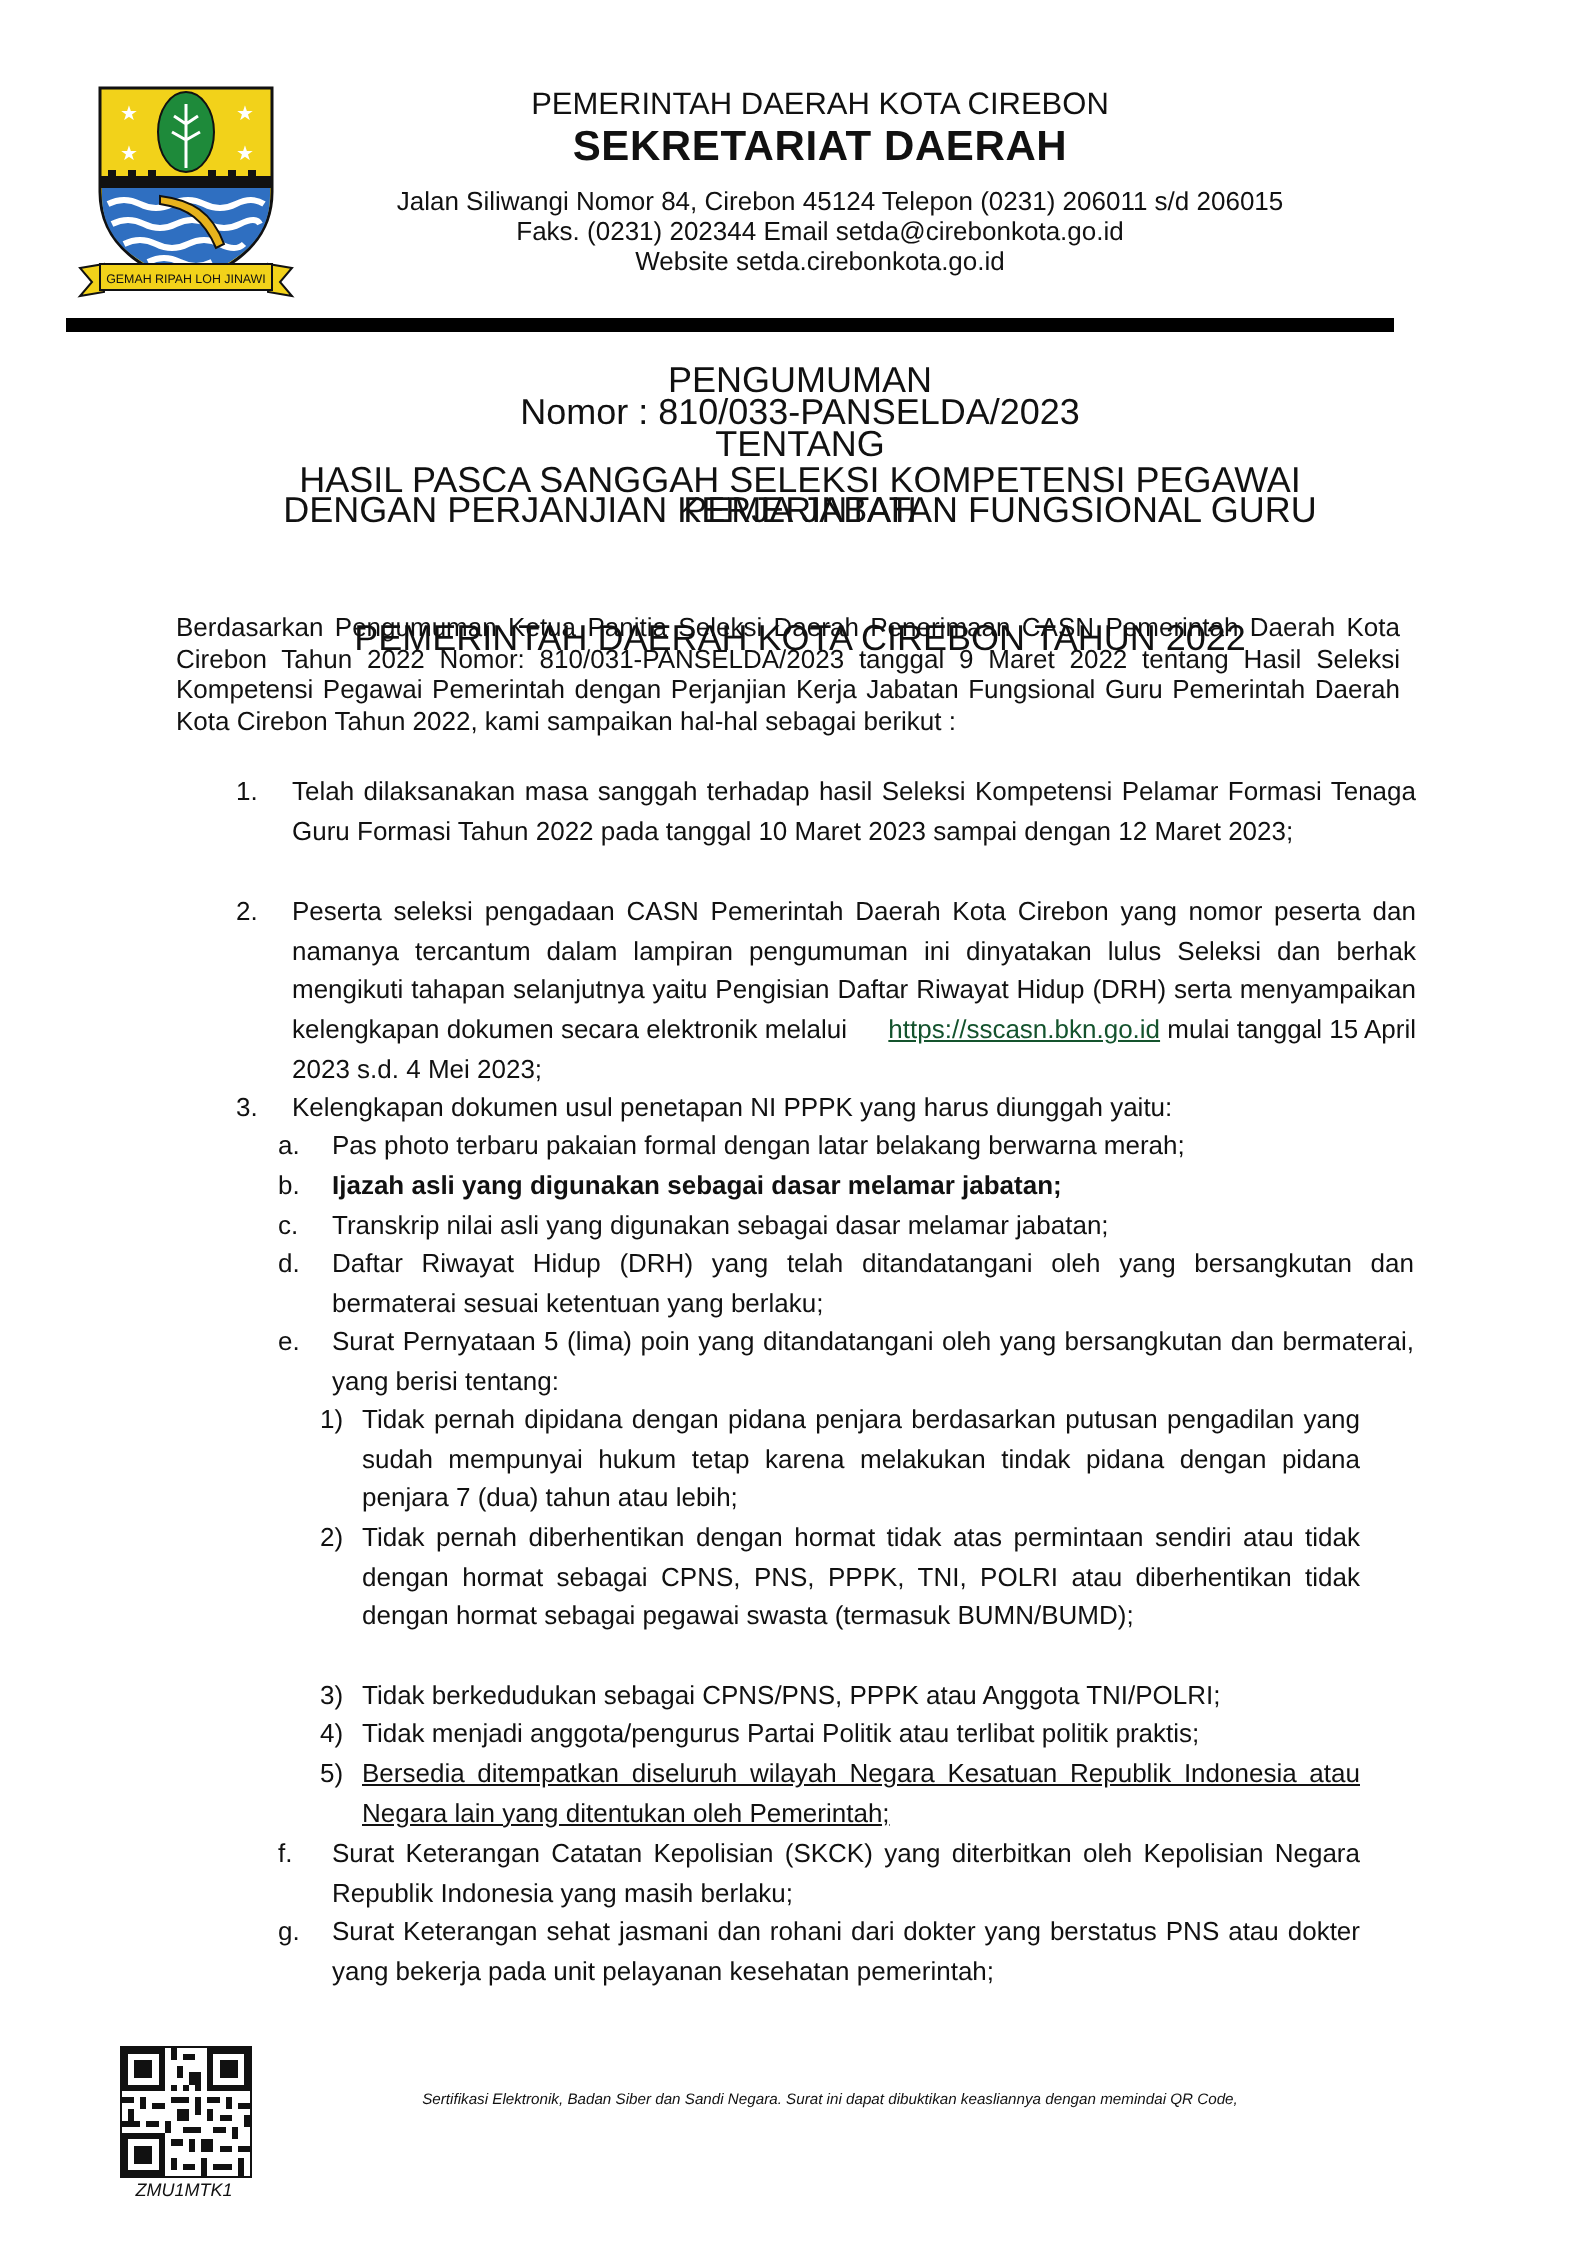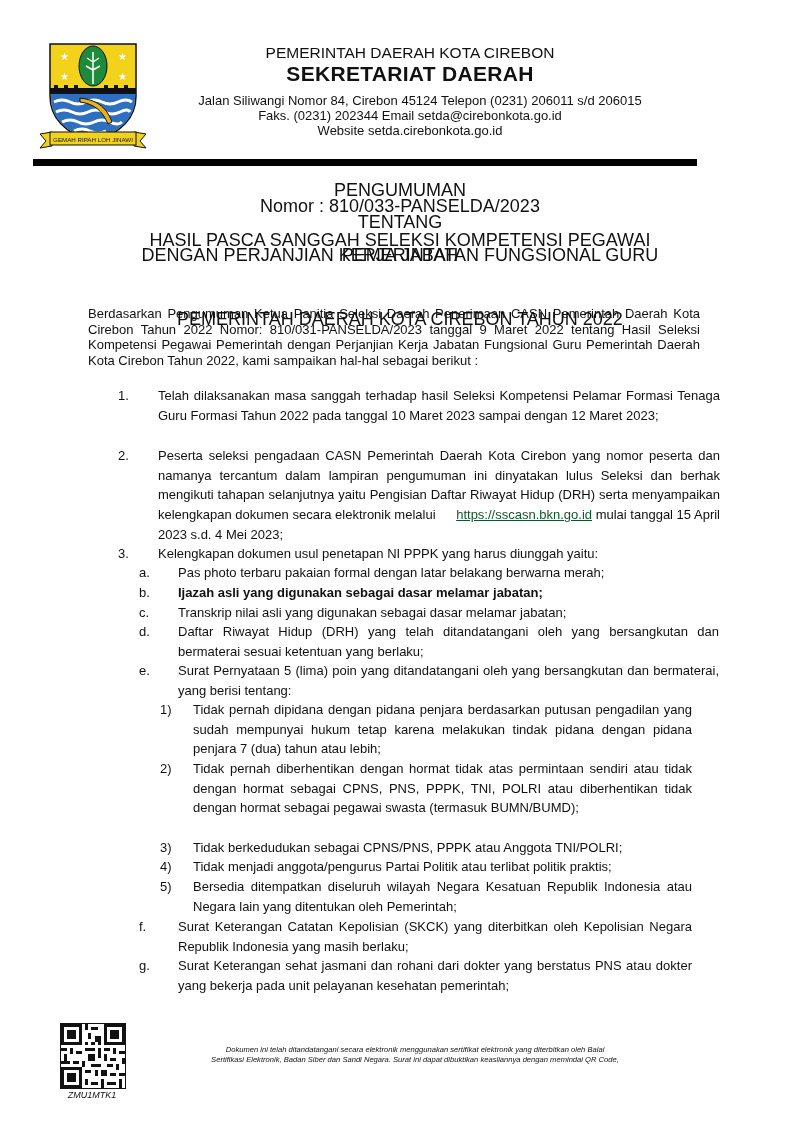--- a/index.html
+++ b/index.html
@@ -14,21 +14,21 @@
   #kop-4 { top: 108px; }
   #kop-5 { top: 123px; }
   #rule { left: 33px; top: 159px; width: 664px; height: 7px; background: #000; }
   .title { left: 100px; width: 600px; text-align: center; font-size: 18px; line-height: 15px; }
   #t1 { top: 183px; } #t2 { top: 199px; } #t3 { top: 215px; }
   #t4 { top: 233px; } #t5 { top: 248px; } #t6 { top: 268px; margin-top: 44px; }
   .body { font-size: 13px; line-height: 15.6px; text-align: justify; }
   #intro { left: 88px; top: 306px; width: 612px; }
   .num-item { position: absolute; font-size: 13px; }
   .num-item .lbl { position: absolute; left: 0; top: 0; }
-  .num-item .txt { position: absolute; top: 0; text-align: justify; margin-left: 12px; }
+  .num-item .txt { position: absolute; top: 0; text-align: justify; }
   .lh { line-height: 19.7px; }
   a.lnk { color: #14532d; text-decoration: underline; padding-left: 17px; }
   #qr { left: 60px; top: 1023px; width: 64px; height: 64px; border: 1px solid #111; }
   #qr-code { left: 56px; top: 1090px; width: 72px; text-align: center; font-size: 9px; font-style: italic; }
   #footer { left: 150px; top: 1045px; width: 530px; text-align: center; font-size: 7.6px; line-height: 10px; font-style: italic; }
 </style>
 </head>
 <body>
 
 <div id="logo" class="abs">
@@ -123,21 +123,21 @@
 <div class="num-item lh" style="left:160px; top:838px; width:520px;">
   <span class="lbl">3)</span>
   <span class="txt" style="left:21px; width:499px;">Tidak berkedudukan sebagai CPNS/PNS, PPPK atau Anggota TNI/POLRI;</span>
 </div>
 <div class="num-item lh" style="left:160px; top:857px; width:520px;">
   <span class="lbl">4)</span>
   <span class="txt" style="left:21px; width:499px;">Tidak menjadi anggota/pengurus Partai Politik atau terlibat politik praktis;</span>
 </div>
 <div class="num-item lh" style="left:160px; top:877px; width:520px;">
   <span class="lbl">5)</span>
-  <span class="txt" style="left:21px; width:499px;">Bersedia ditempatkan diseluruh wilayah Negara Kesatuan Republik Indonesia atau Negara lain yang ditentukan oleh Pemerintah;</span>
+  <span class="txt" style="left:21px; width:499px;text-decoration:underline;">Bersedia ditempatkan diseluruh wilayah Negara Kesatuan Republik Indonesia atau Negara lain yang ditentukan oleh Pemerintah;</span>
 </div>
 
 <div class="num-item lh" style="left:139px; top:917px; width:569px;">
   <span class="lbl">f.</span>
   <span class="txt" style="left:27px; width:514px;">Surat Keterangan Catatan Kepolisian (SKCK) yang diterbitkan oleh Kepolisian Negara Republik Indonesia yang masih berlaku;</span>
 </div>
 <div class="num-item lh" style="left:139px; top:956px; width:569px;">
   <span class="lbl">g.</span>
   <span class="txt" style="left:27px; width:514px;">Surat Keterangan sehat jasmani dan rohani dari dokter yang berstatus PNS atau dokter yang bekerja pada unit pelayanan kesehatan pemerintah;</span>
 </div>
@@ -189,15 +189,14 @@
       <rect x="8" y="18" width="1" height="2"></rect>
         <rect x="10" y="19" width="2" height="1"></rect>
         <rect x="13" y="18" width="1" height="3"></rect>
         <rect x="15" y="19" width="3" height="1"></rect>
         <rect x="19" y="18" width="1" height="3"></rect>
     </g>
   </svg>
 </div>
 <div id="qr-code" class="abs">ZMU1MTK1</div>
 <div id="footer" class="abs">
-  <div>Dokumen ini telah ditandatangani secara elektronik menggunakan sertifikat elektronik yang diterbitkan oleh Balai</div>
   <div>Sertifikasi Elektronik, Badan Siber dan Sandi Negara. Surat ini dapat dibuktikan keasliannya dengan memindai QR Code,</div>
 </div>
 
 </body></html>

